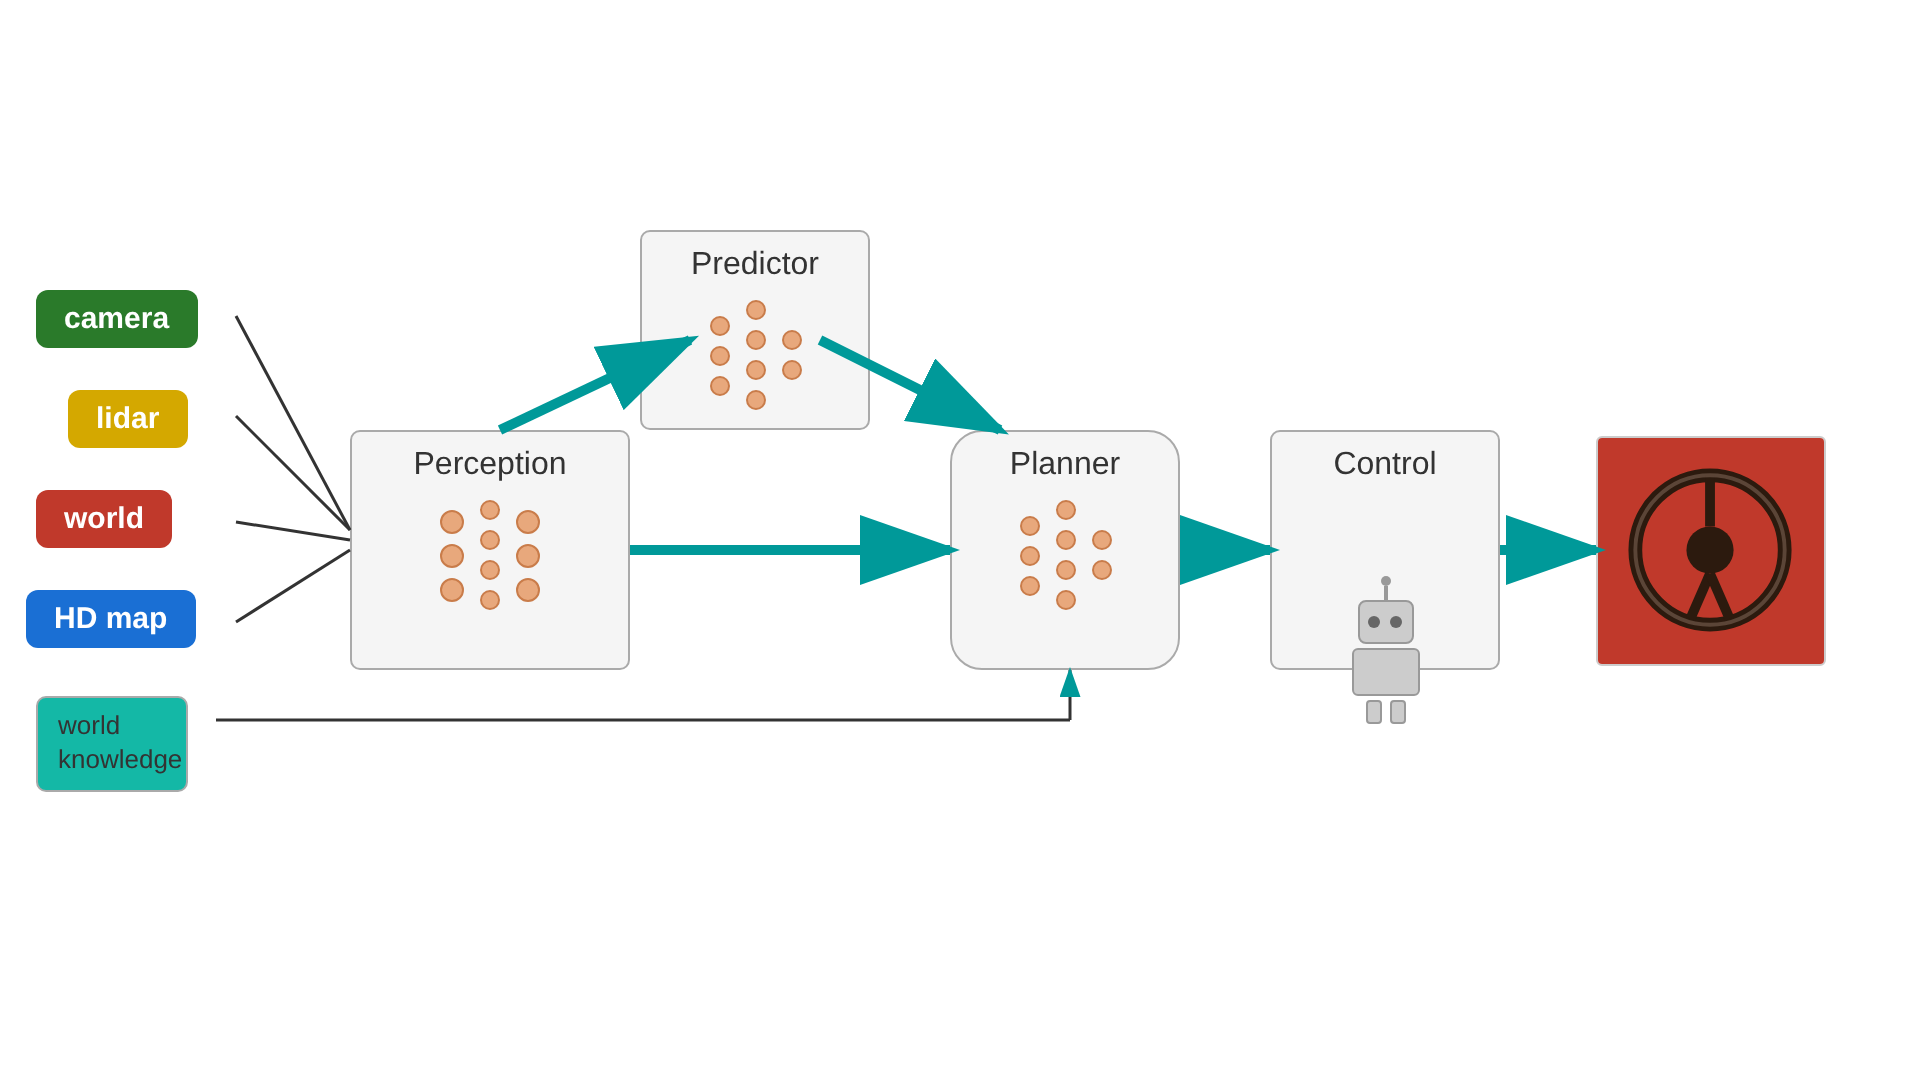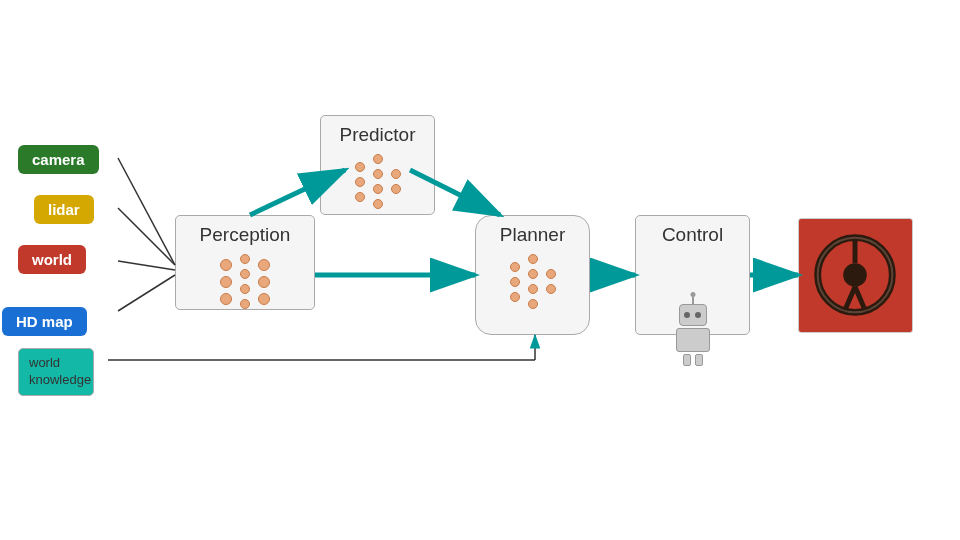--- a/index.html
+++ b/index.html
@@ -24,21 +24,21 @@
       color: #fff;
       font-size: 15px;
       font-weight: bold;
       padding: 6px 14px;
       text-align: left;
       white-space: nowrap;
     }
     .camera-label { background: #2a7a2a; top: 145px; left: 18px; }
     .lidar-label  { background: #d4a800; top: 195px; left: 34px; }
     .radar-label  { background: #c0392b; top: 245px; left: 18px; }
-    .hdmap-label  { background: #1a6fd4; top: 295px; left: 2px; margin-top: 12px; }
+    .hdmap-label  { background: #1a6fd4; top: 295px; left: 13px; }
 
     
     .wk-box {
       position: absolute;
       border: 1.5px solid #aaa;
       border-radius: 5px;
       background: #14b8a6;
       font-size: 13px;
       color: #333;
       padding: 6px 10px;
@@ -53,26 +53,26 @@
       border: 1.5px solid #aaa;
       border-radius: 5px;
       background: #f5f5f5;
       display: flex;
       flex-direction: column;
       align-items: center;
       justify-content: flex-start;
       padding-top: 8px;
     }
     .module-label {
-      font-size: 19px;
+      font-size: 16px;
       color: #333;
       margin-bottom: 4px;
       font-weight: normal;
     }
-    .perception-box { top: 215px; left: 175px; width: 140px; height: 95px; }
+    .perception-box { top: 215px; left: 175px; width: 140px; height: 120px; }
     .predictor-box  { top: 115px; left: 320px; width: 115px; height: 100px; }
     .planner-box    { top: 215px; left: 475px; width: 115px; height: 120px; border-radius: 16px; }
     .control-box    { top: 215px; left: 635px; width: 115px; height: 120px; gap: 48px; }
 
     
     .nn-icon {
       display: flex;
       flex-direction: row;
       align-items: center;
       gap: 8px;

